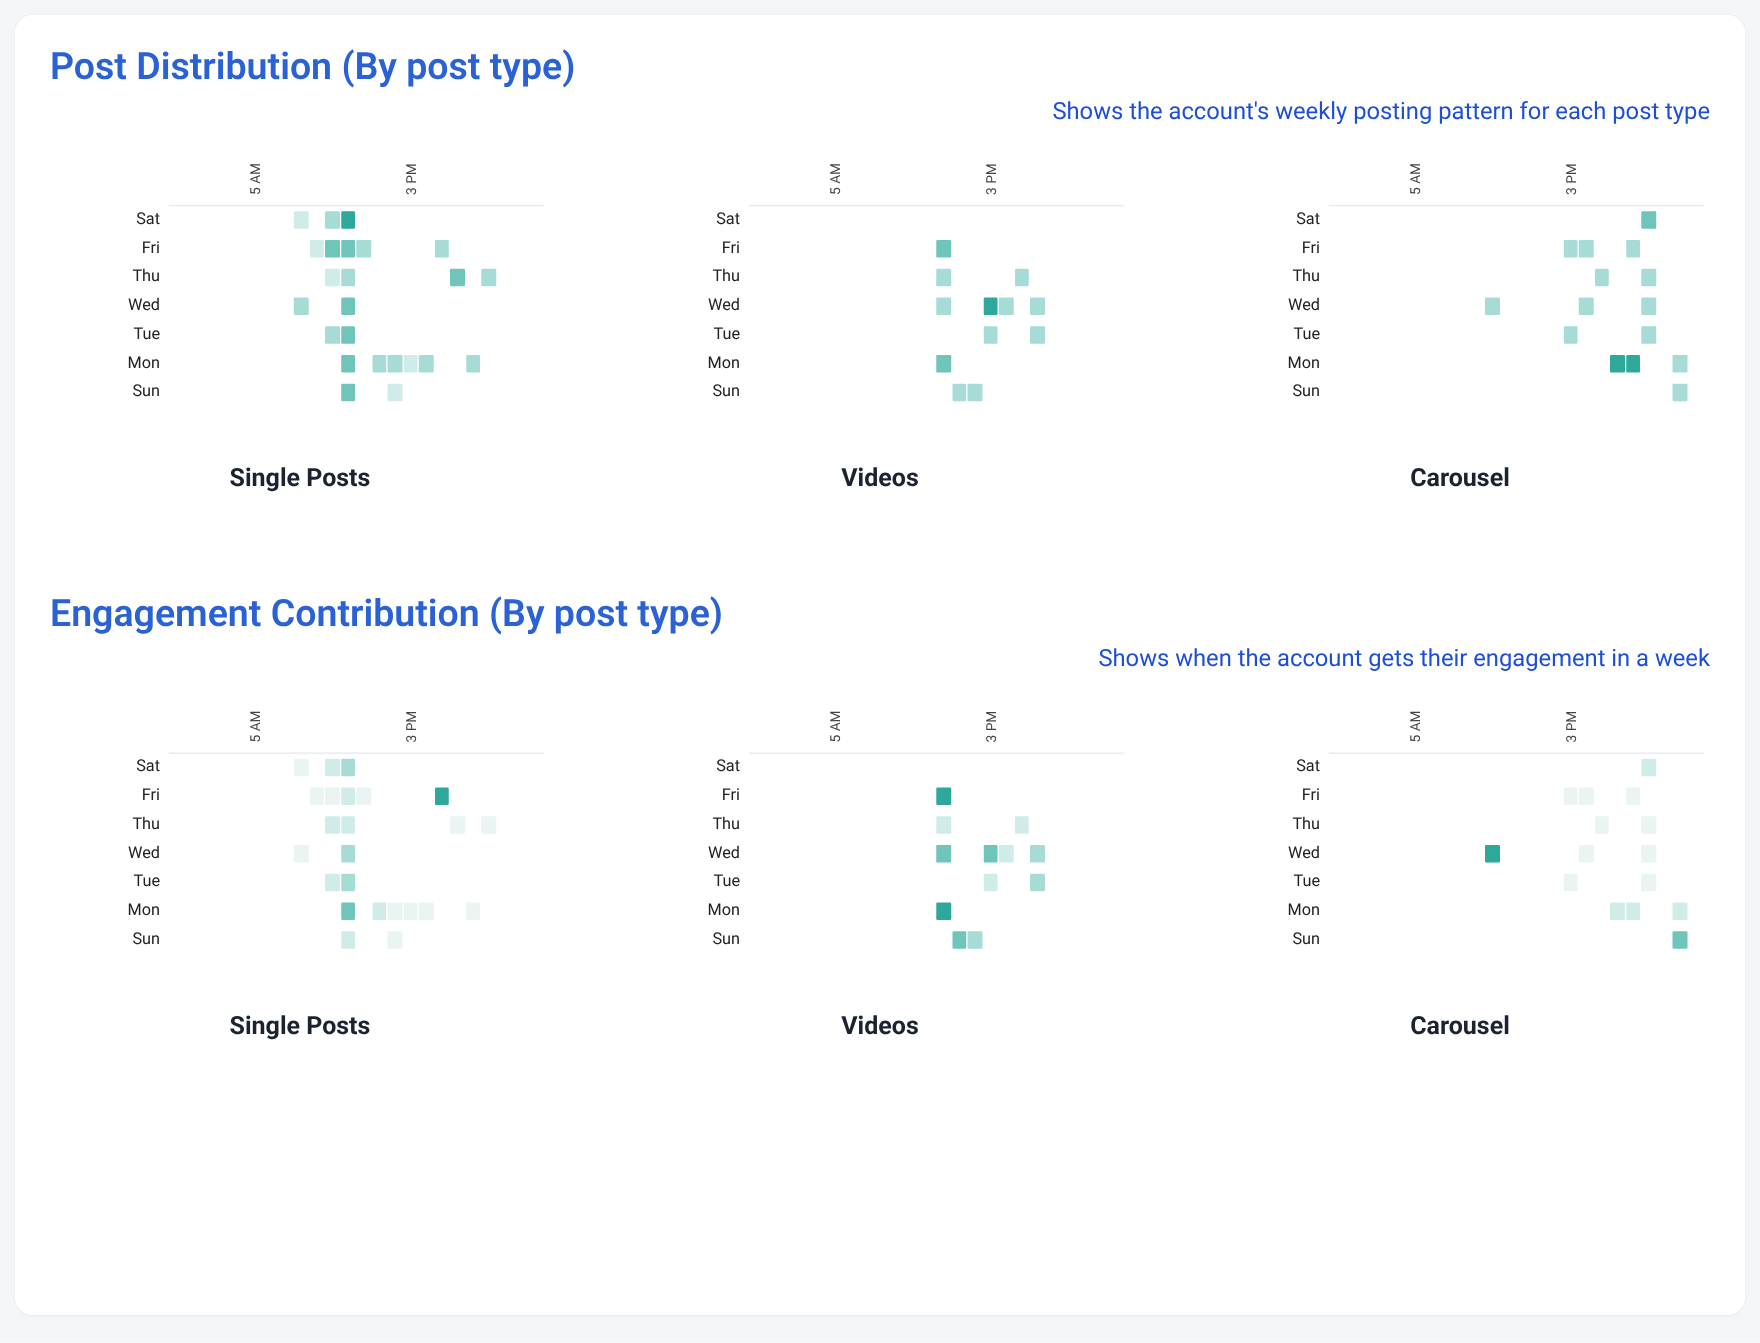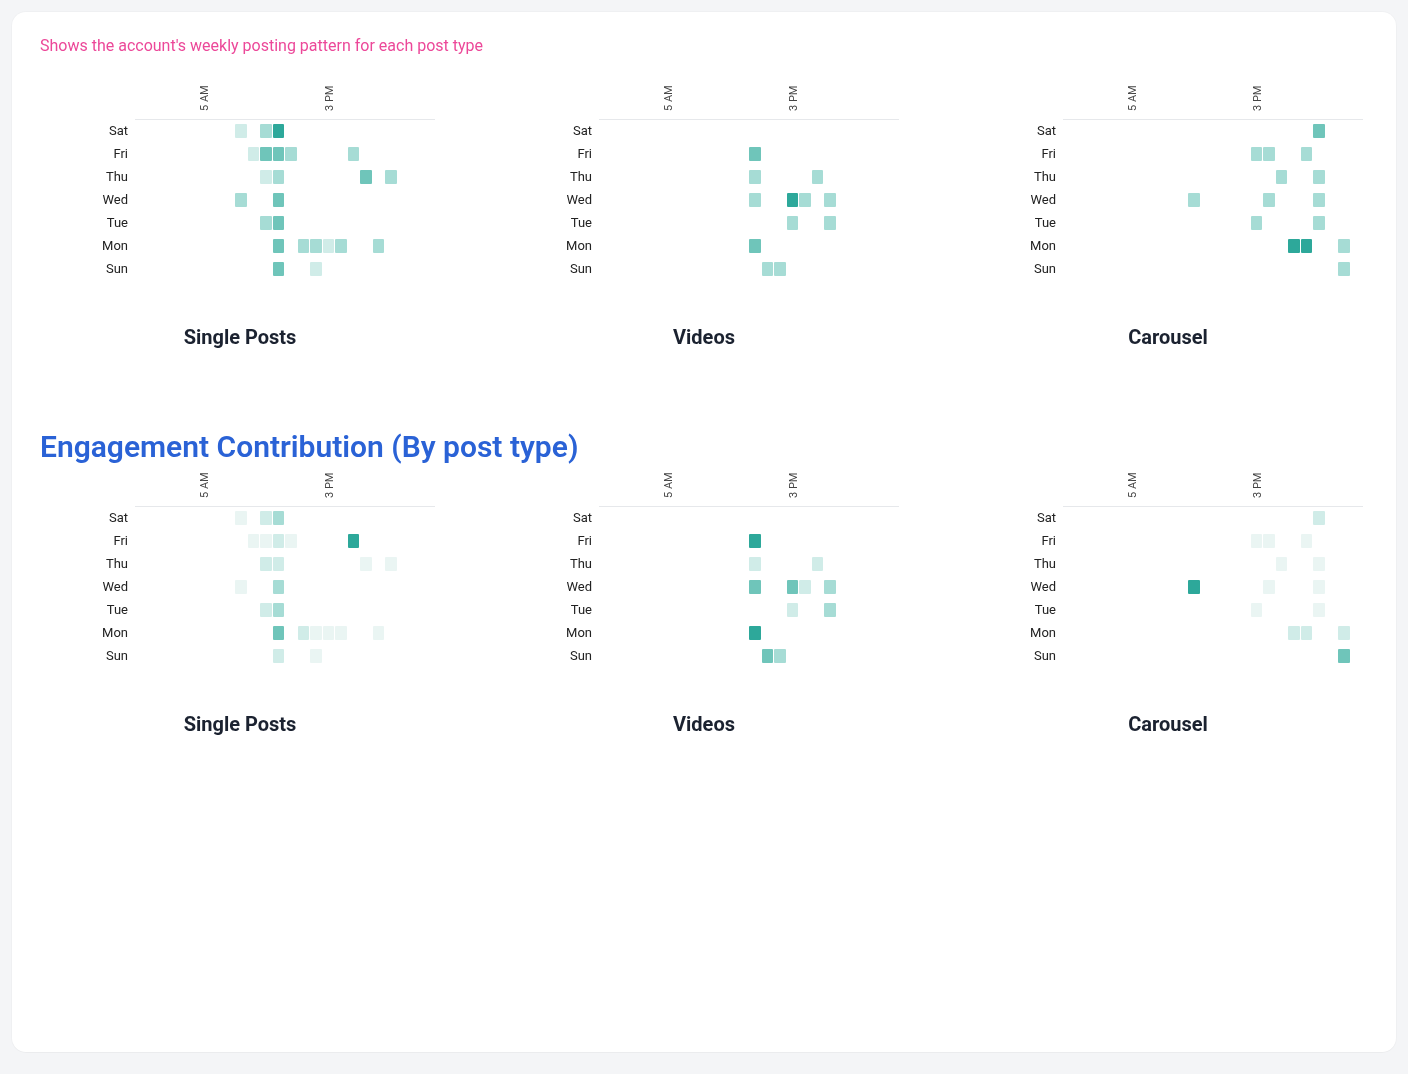--- a/index.html
+++ b/index.html
@@ -17,23 +17,24 @@
     min-height: 1040px;
   }
   .section { margin-bottom: 80px; }
   .section-title {
     font-size: 30px;
     font-weight: 600;
     color: #2a62d6;
     margin: 0 0 6px 0;
   }
   .section-sub {
-    font-size: 16px;
-    color: #ec4899;
+    font-size: 19px;
+    color: #1d4ed8;
     margin: 0 0 28px 0;
+    text-align: right;
   }
   .charts-row {
     display: flex;
     justify-content: space-between;
     gap: 20px;
   }
   .chart-block { width: 400px; }
   .chart-area { position: relative; height: 200px; }
   .x-ticks {
     position: absolute; left: 95px; right: 0; top: 0; height: 30px;
@@ -84,20 +85,21 @@
     color: #1b2230;
     margin-top: 42px;
   }
 </style>
 </head>
 <body>
 
 <div class="card">
 
   <div class="section">
+    <h2 class="section-title">Post Distribution (By post type)</h2>
     <p class="section-sub">Shows the account's weekly posting pattern for each post type</p>
     <div class="charts-row">
       <div class="chart-block">
         <div class="chart-area">
             <div class="x-ticks">
               <div class="x-tick" style="left: 62.5px;">5 AM</div>
               <div class="x-tick" style="left: 187.5px;">3 PM</div>
             </div>
             <div class="y-labels">
               <div class="y-label" style="top: 5.42857px;">Sat</div>
@@ -202,20 +204,21 @@
               <div class="cell" style="top: 141.571px; left: 275px; width: 11.5px; background: rgb(166, 220, 213);"></div>
             </div>
           </div>
         <div class="chart-title">Carousel</div>
       </div>
     </div>
   </div>
 
   <div class="section">
     <h2 class="section-title">Engagement Contribution (By post type)</h2>
+    <p class="section-sub">Shows when the account gets their engagement in a week</p>
     <div class="charts-row">
       <div class="chart-block">
         <div class="chart-area">
             <div class="x-ticks">
               <div class="x-tick" style="left: 62.5px;">5 AM</div>
               <div class="x-tick" style="left: 187.5px;">3 PM</div>
             </div>
             <div class="y-labels">
               <div class="y-label" style="top: 5.42857px;">Sat</div>
               <div class="y-label" style="top: 28.2857px;">Fri</div>

